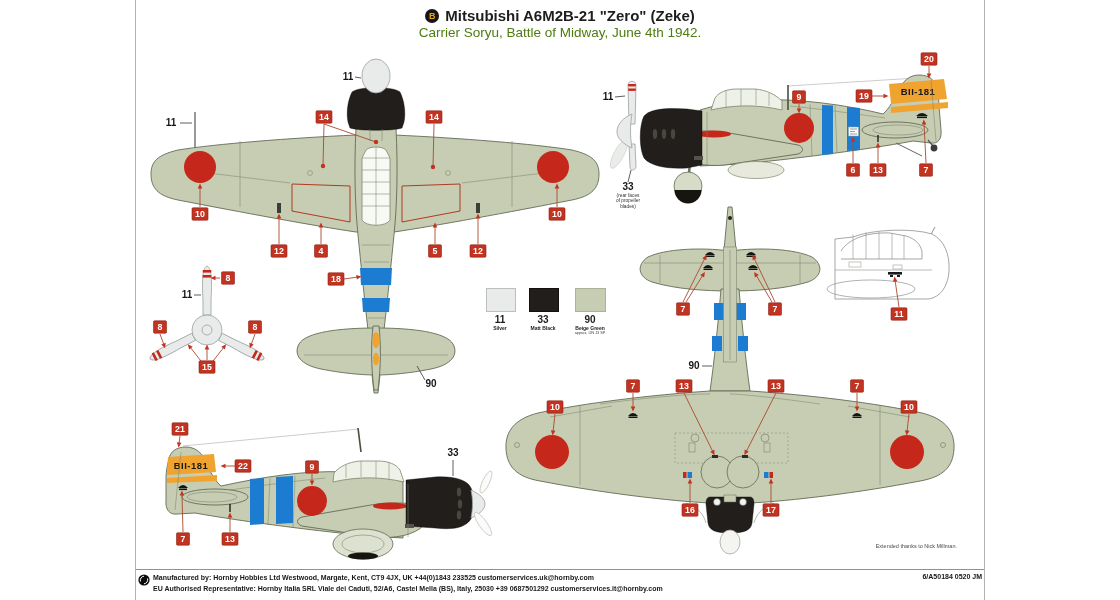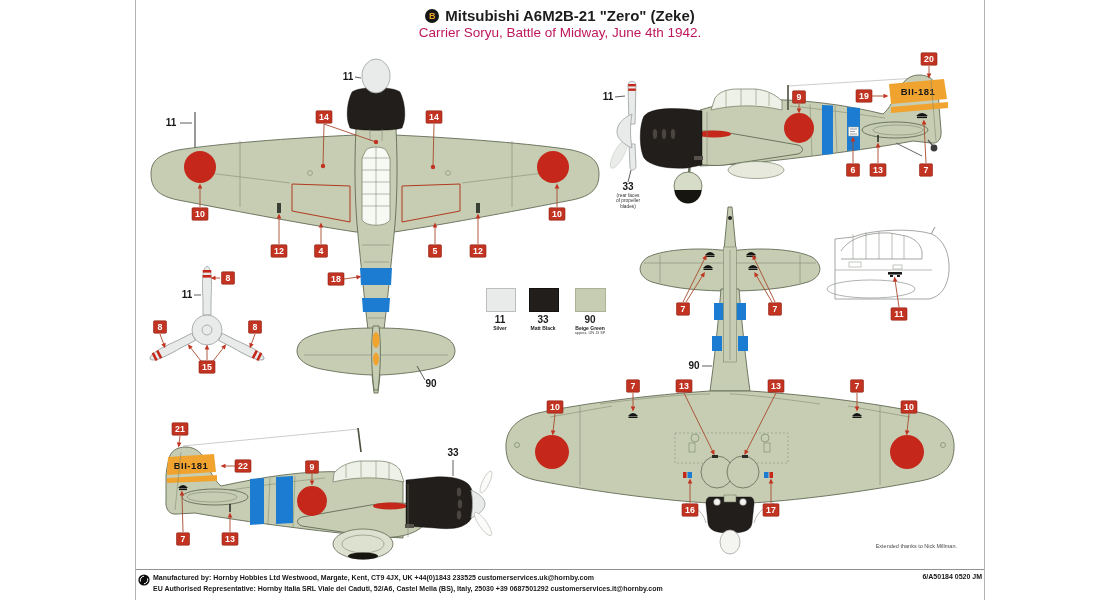--- a/index.html
+++ b/index.html
@@ -7,21 +7,21 @@
         font-family:"Liberation Sans",sans-serif;color:#222;}
   .pborder{position:absolute;top:0;width:1px;height:600px;background:#b3b3b0;}
   .pb-l{left:135px;} .pb-r{left:984px;}
 
   
   .header{position:absolute;left:136px;top:7px;width:848px;text-align:center;}
   .title-row{display:flex;justify-content:center;align-items:center;gap:6px;}
   .badge{display:inline-block;width:14px;height:14px;border-radius:50%;background:#161616;
          color:#e8a31f;font-size:9px;font-weight:bold;line-height:14px;text-align:center;}
   .title{font-size:15px;font-weight:bold;color:#1d1d1d;}
-  .subtitle{font-size:13.5px;color:#be185d;margin-top:1px;}
+  .subtitle{font-size:13.5px;color:#4d7c0f;margin-top:1px;}
 
   
   .view{position:absolute;}
   svg{display:block;overflow:visible;}
 
   
   .skin{fill:var(--green);stroke:var(--outline);stroke-width:.9;stroke-linejoin:round;}
   .panel{fill:none;stroke:var(--panel);stroke-width:.55;}
   .blk{fill:var(--matt-black);stroke:#000;stroke-width:.4;}
   .red{fill:var(--red);stroke:none;}

